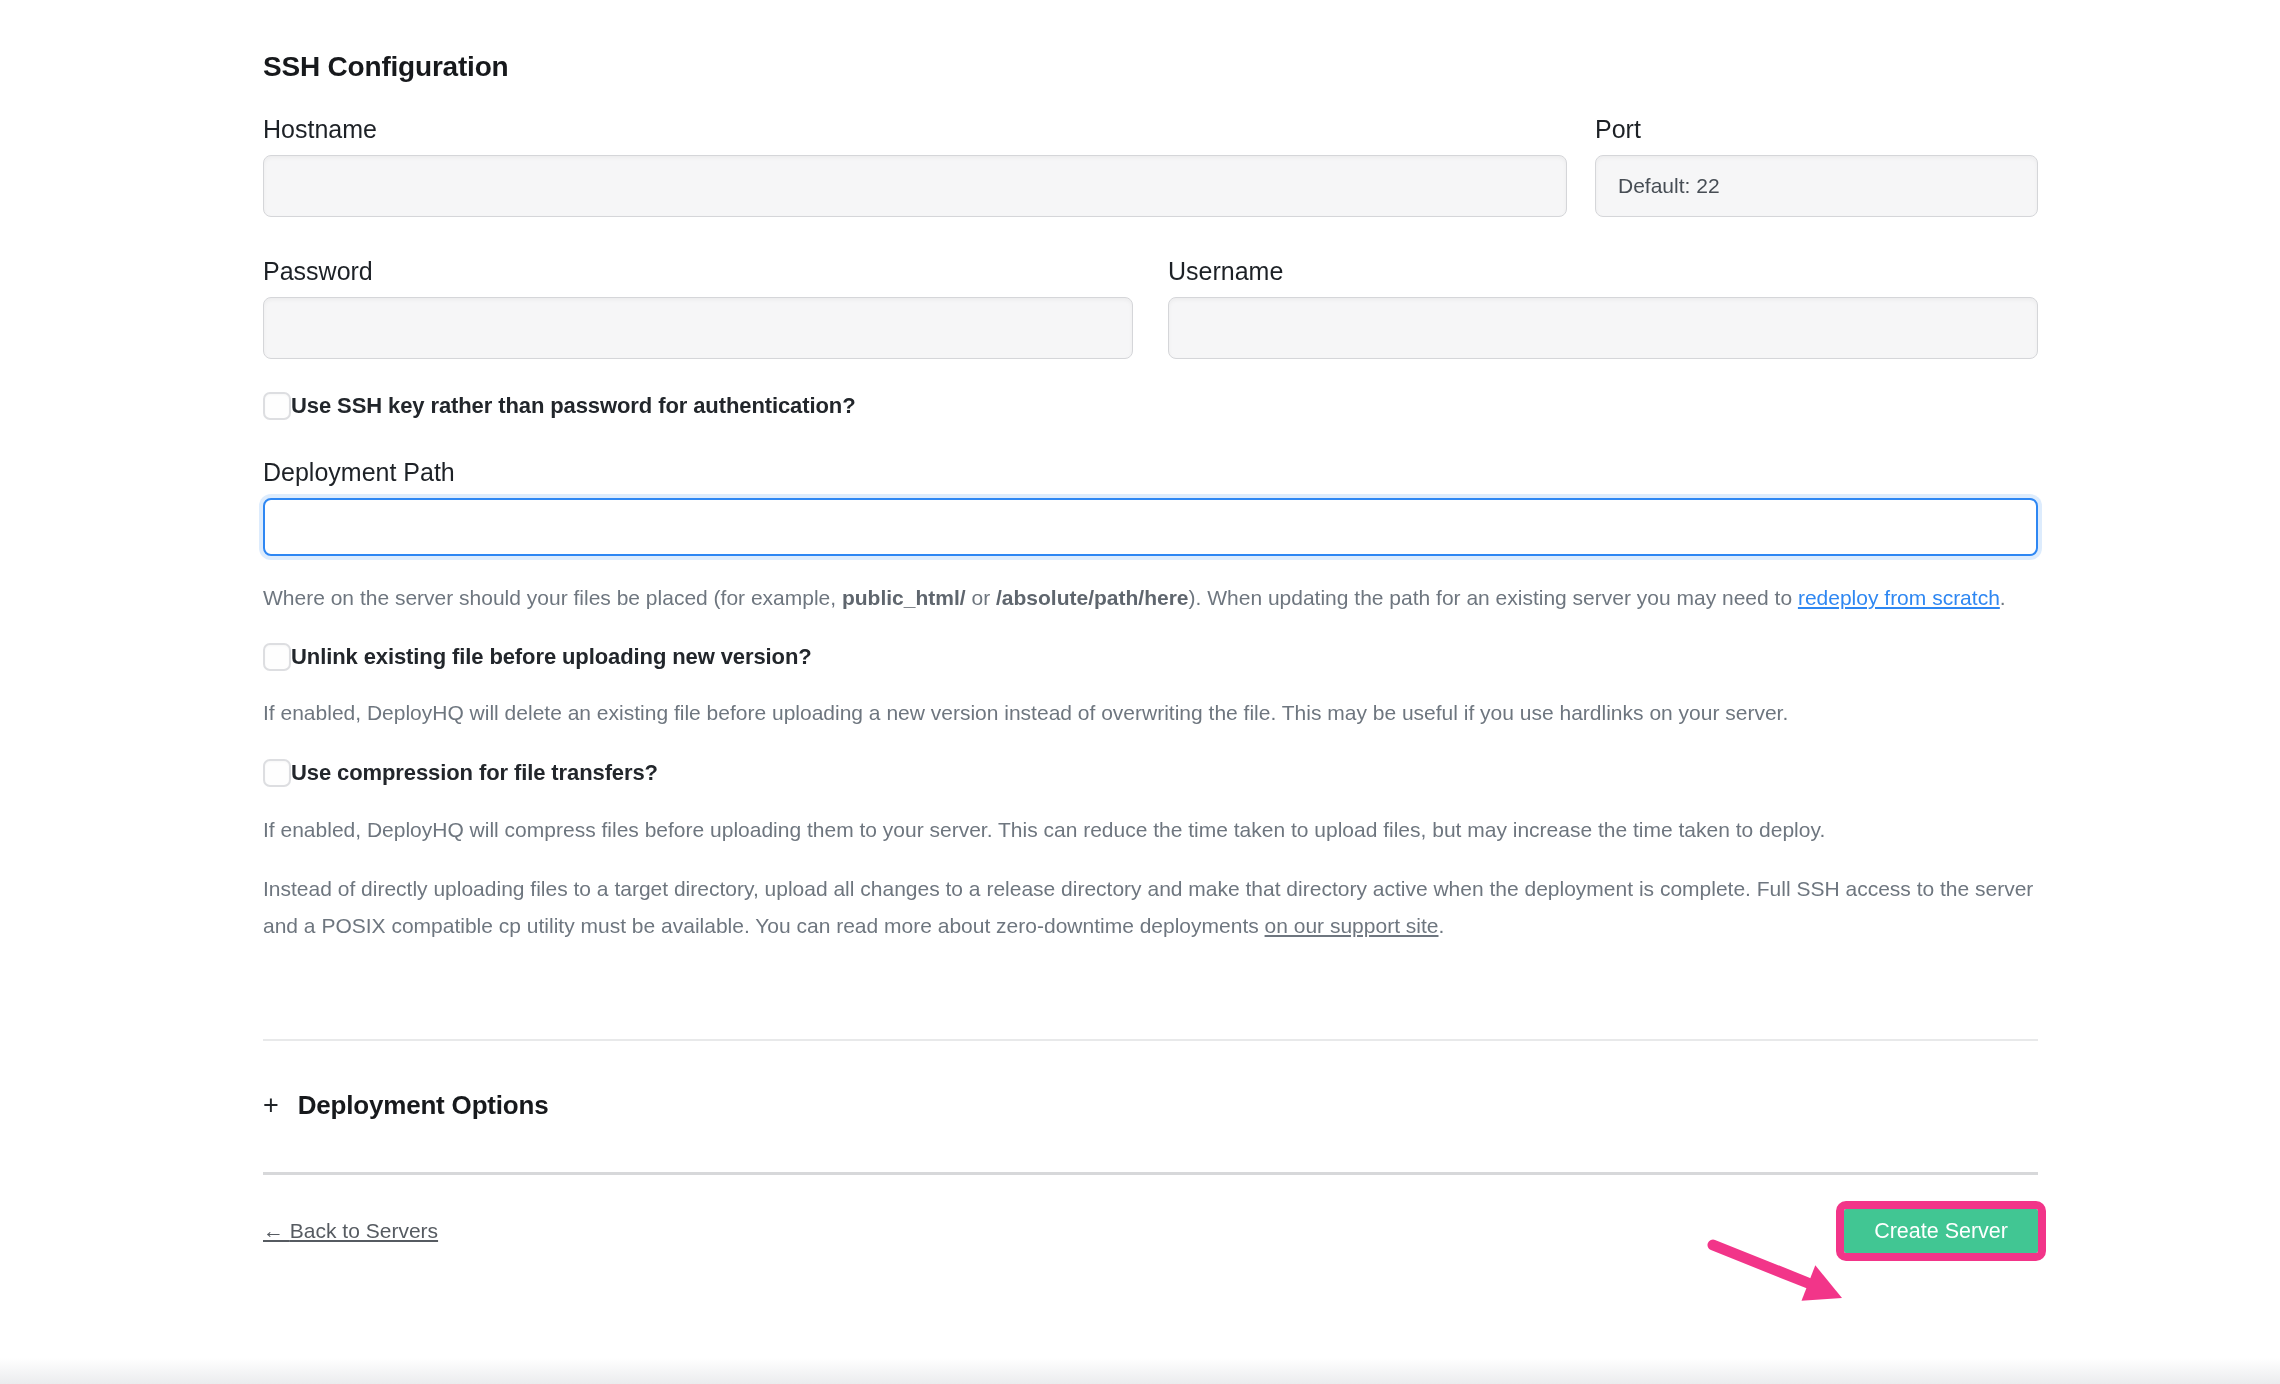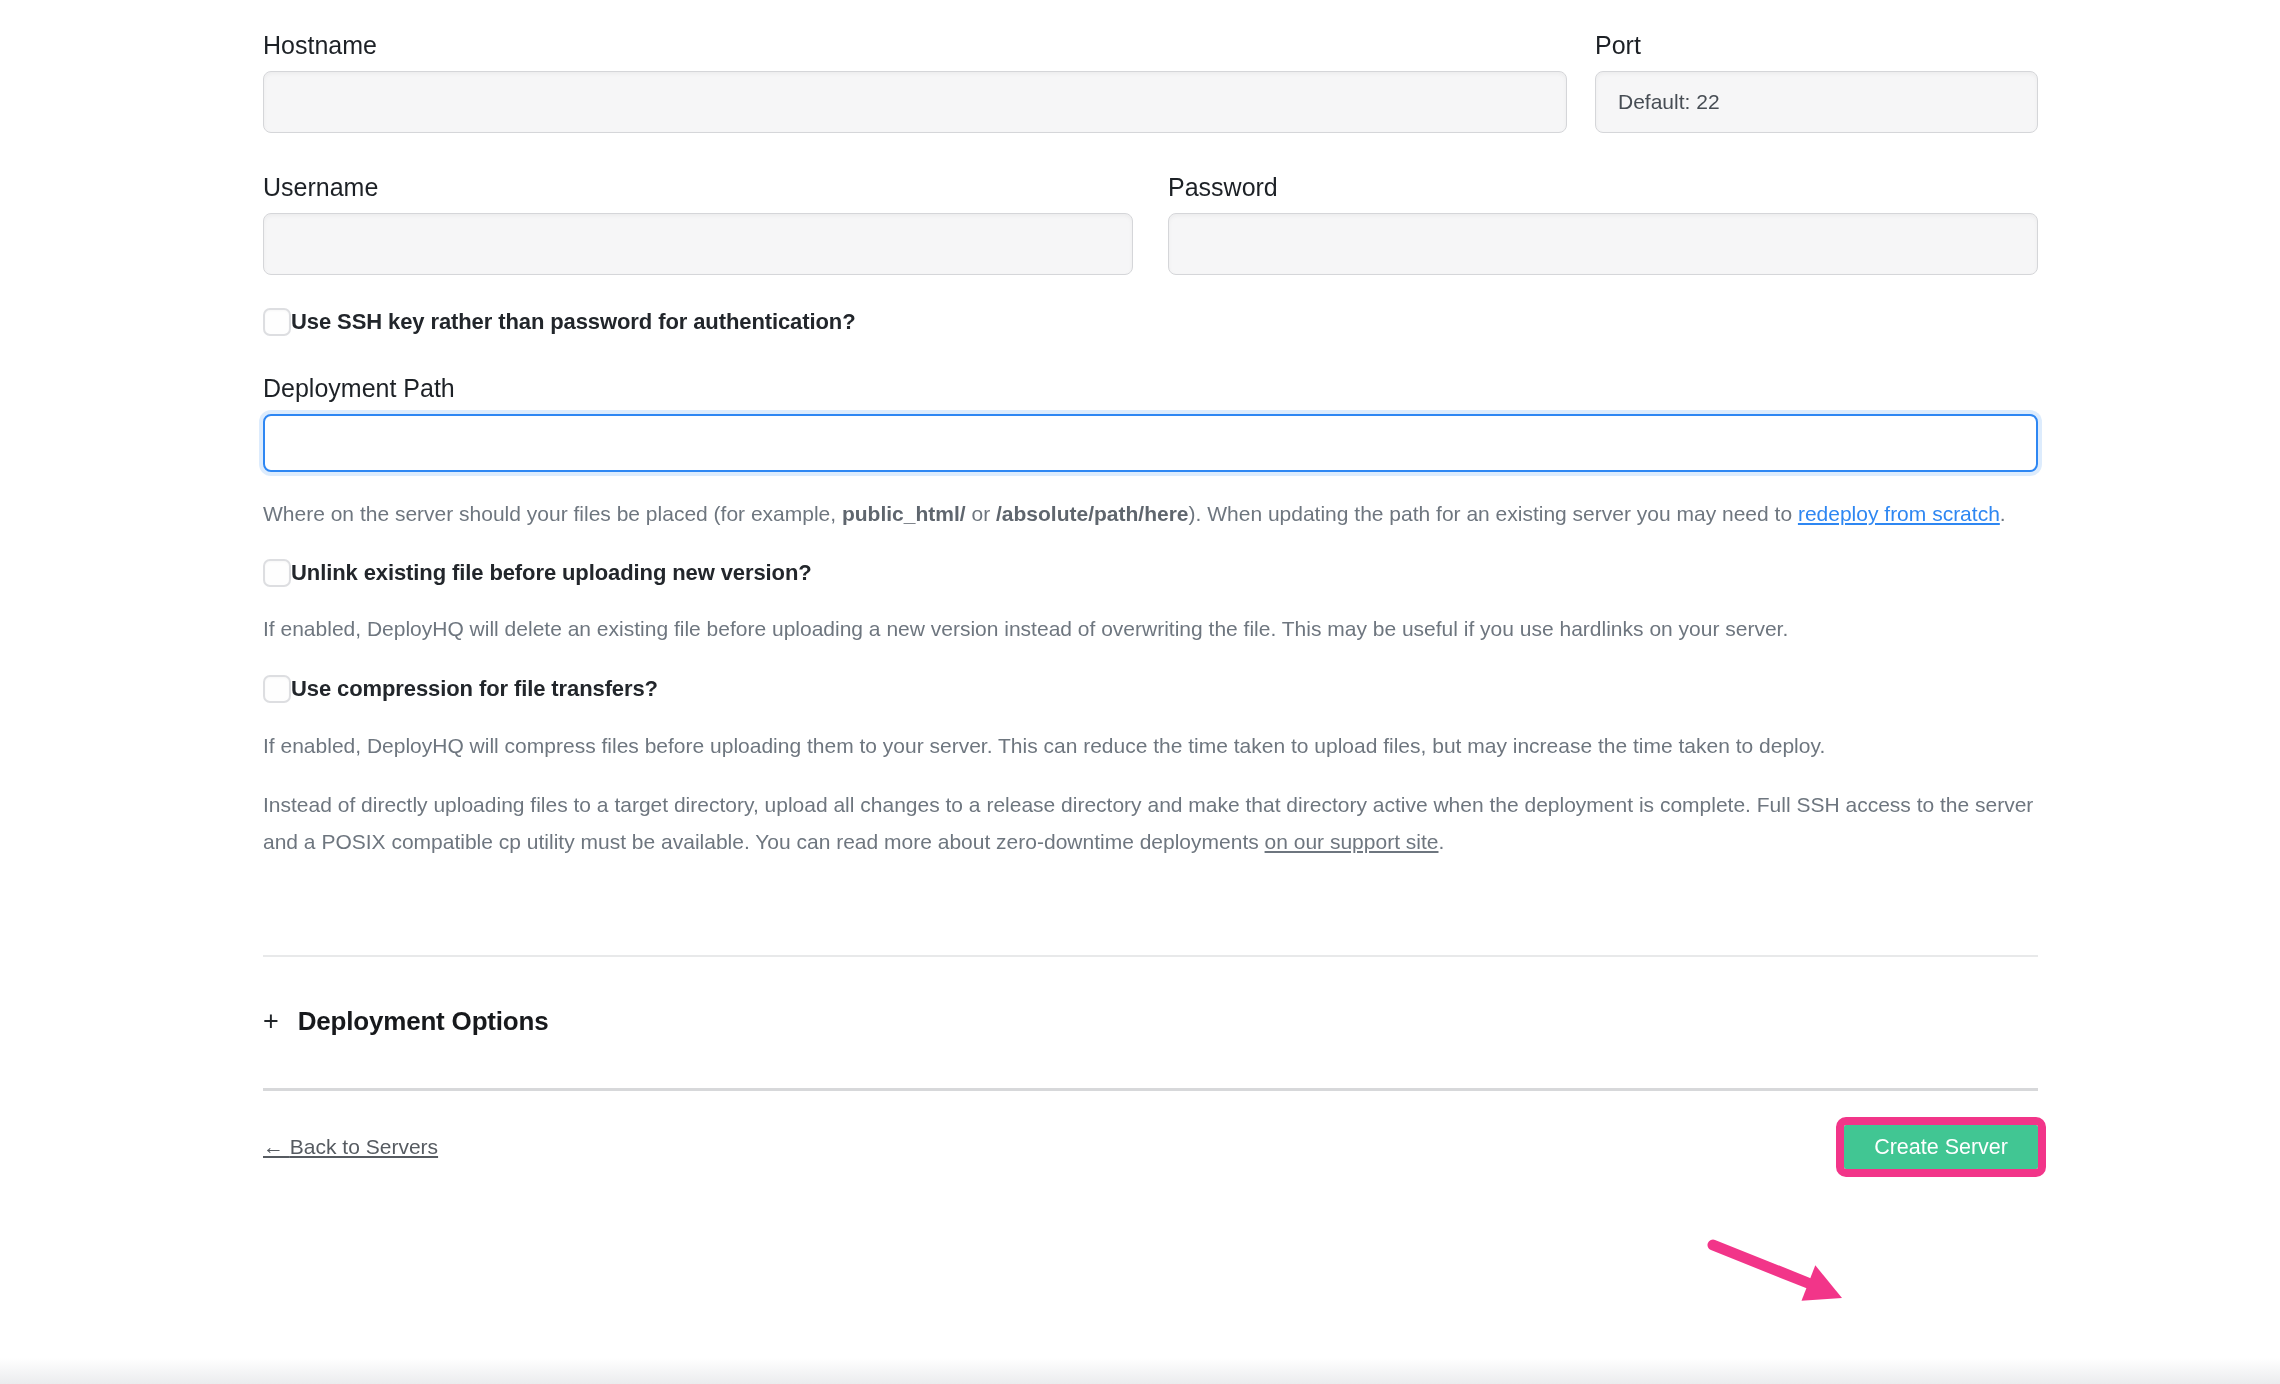--- a/index.html
+++ b/index.html
@@ -172,40 +172,41 @@
     left: 0; right: 0; bottom: 0;
     height: 26px;
     background: linear-gradient(rgba(236,237,239,0), #ebecee);
   }
 </style>
 </head>
 <body>
 
 <div class="container">
 
+  <h1 class="page-title">SSH Configuration</h1>
 
   <div class="row-1">
     <div>
       <label class="field-label">Hostname</label>
       <input class="text-input" type="text" value="" style="">
     </div>
     <div>
       <label class="field-label">Port</label>
       <input class="text-input" type="text" placeholder="Default: 22" style="">
     </div>
   </div>
 
   <div class="row-2">
     <div>
+      <label class="field-label">Password</label>
+      <input class="text-input" type="password" value="" style="">
+    </div>
+    <div>
       <label class="field-label">Username</label>
       <input class="text-input" type="text" value="" style="">
-    </div>
-    <div>
-      <label class="field-label">Password</label>
-      <input class="text-input" type="password" value="" style="">
     </div>
   </div>
 
   <div class="checkbox-row cb-1">
     <div class="checkbox"></div>
     <span class="checkbox-label">Use SSH key rather than password for authentication?</span>
   </div>
 
   <label class="field-label dp-label">Deployment Path</label>
   <input class="text-input dp-input" type="text" value="" style="">

